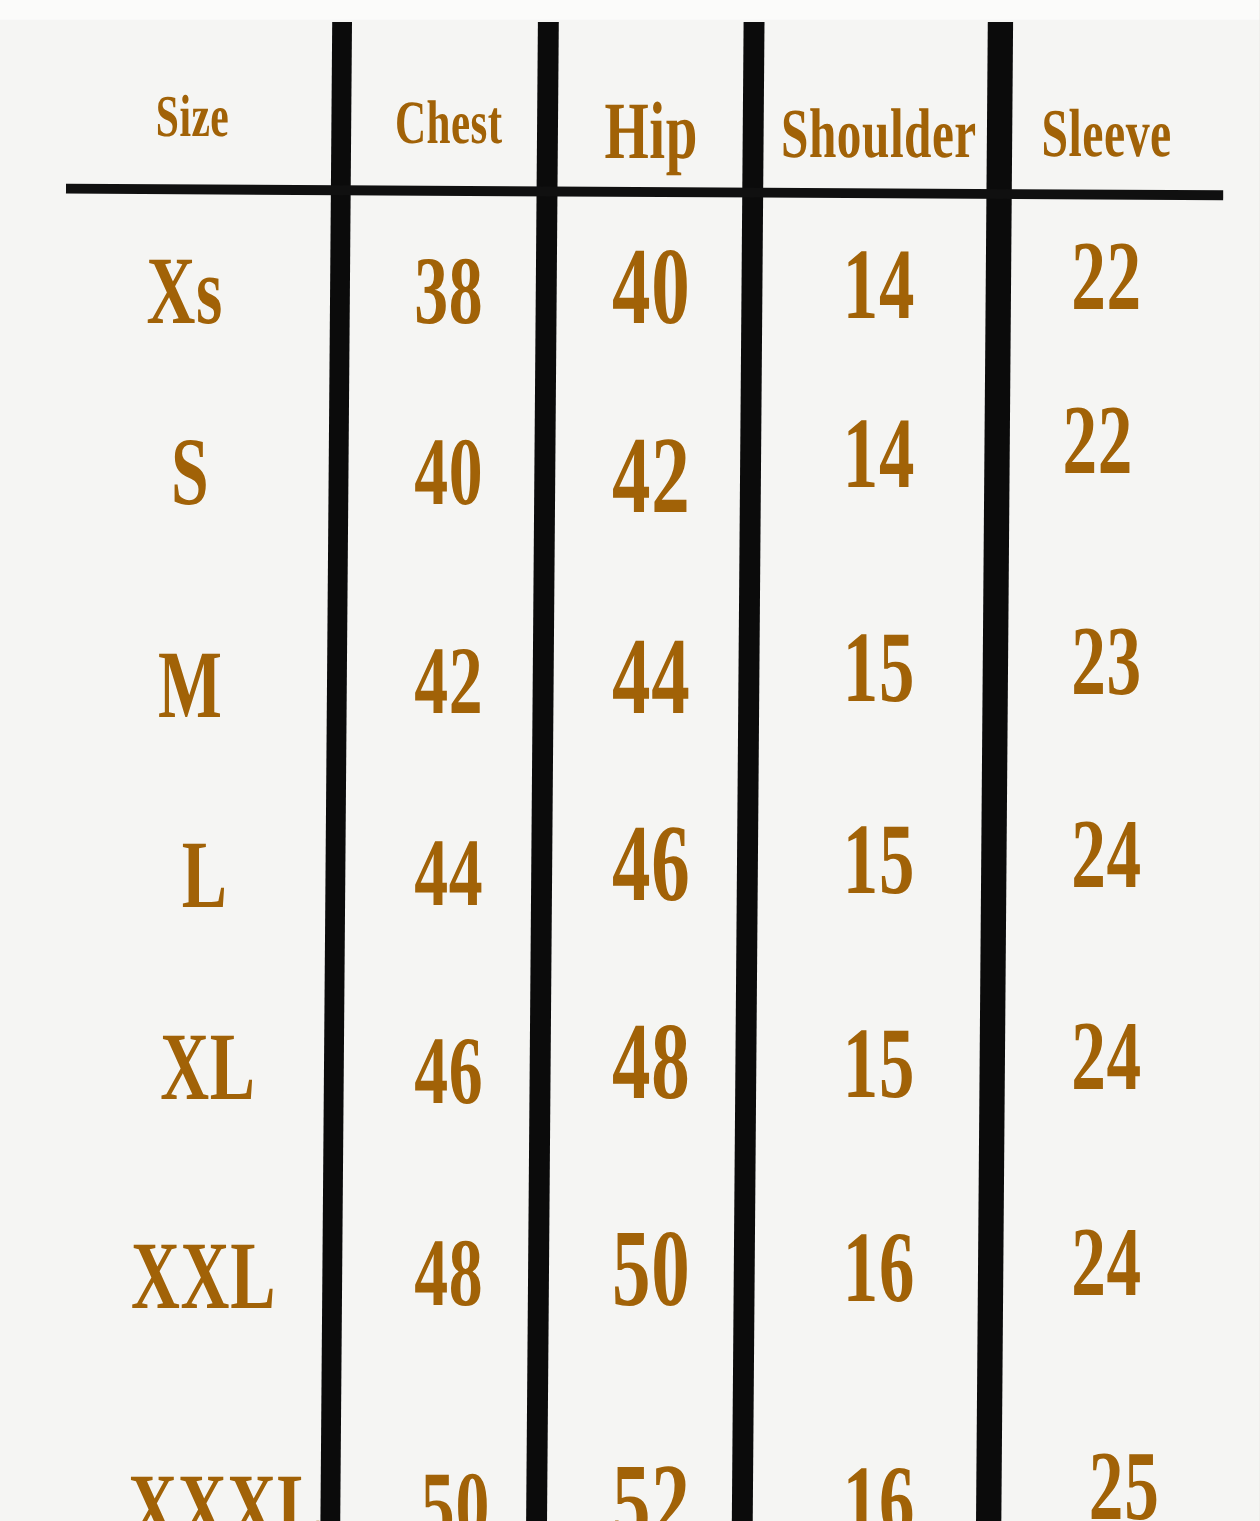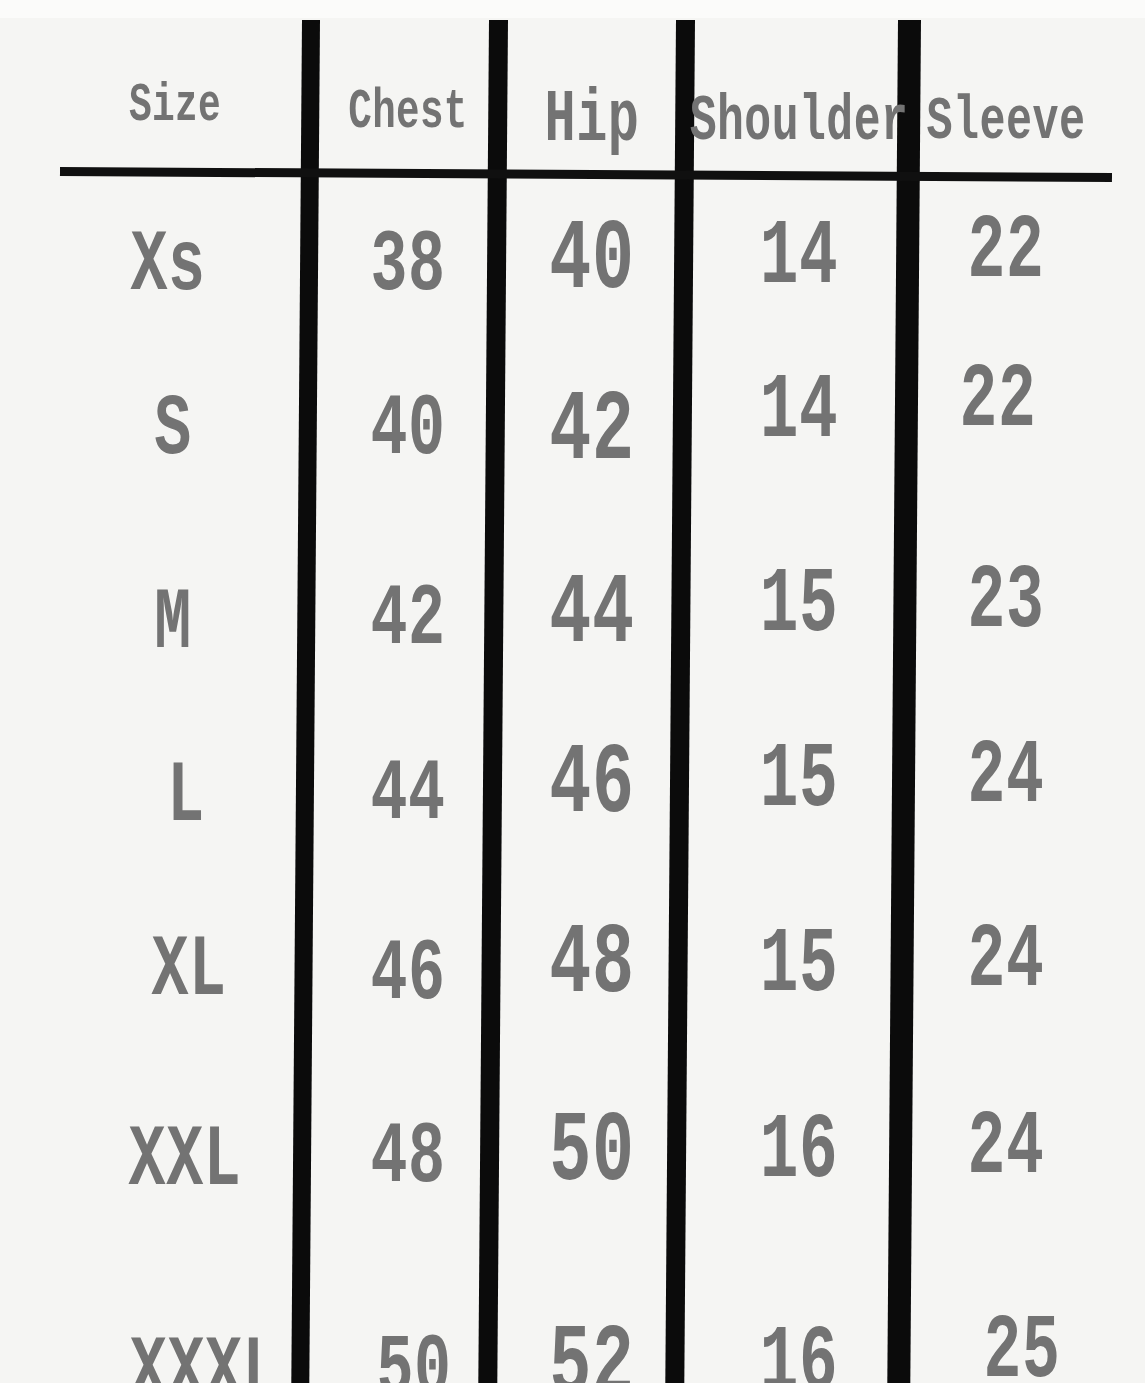--- a/index.html
+++ b/index.html
@@ -1,22 +1,22 @@
 <!DOCTYPE html>
 <html><head>
 <meta charset="utf-8">
 <style>
   html,body{margin:0;padding:0;background:#e9e9e7;}
   .canvas{
     position:relative;
     width:1145px;height:1383px;
     background:#f5f5f3;
     overflow:hidden;
-    font-family:Liberation Mono, monospace;
-    color:#737373;
+    font-family:Liberation Serif, serif;
+    color:#a16207;
   }
   .topstrip{
     position:absolute;left:0;top:0;width:100%;height:18px;
     background:#fbfbfa;
   }
   
   .vbar{
     position:absolute;top:20px;bottom:-6px;
     background:#0b0b0b;
     transform:rotate(0.45deg);

